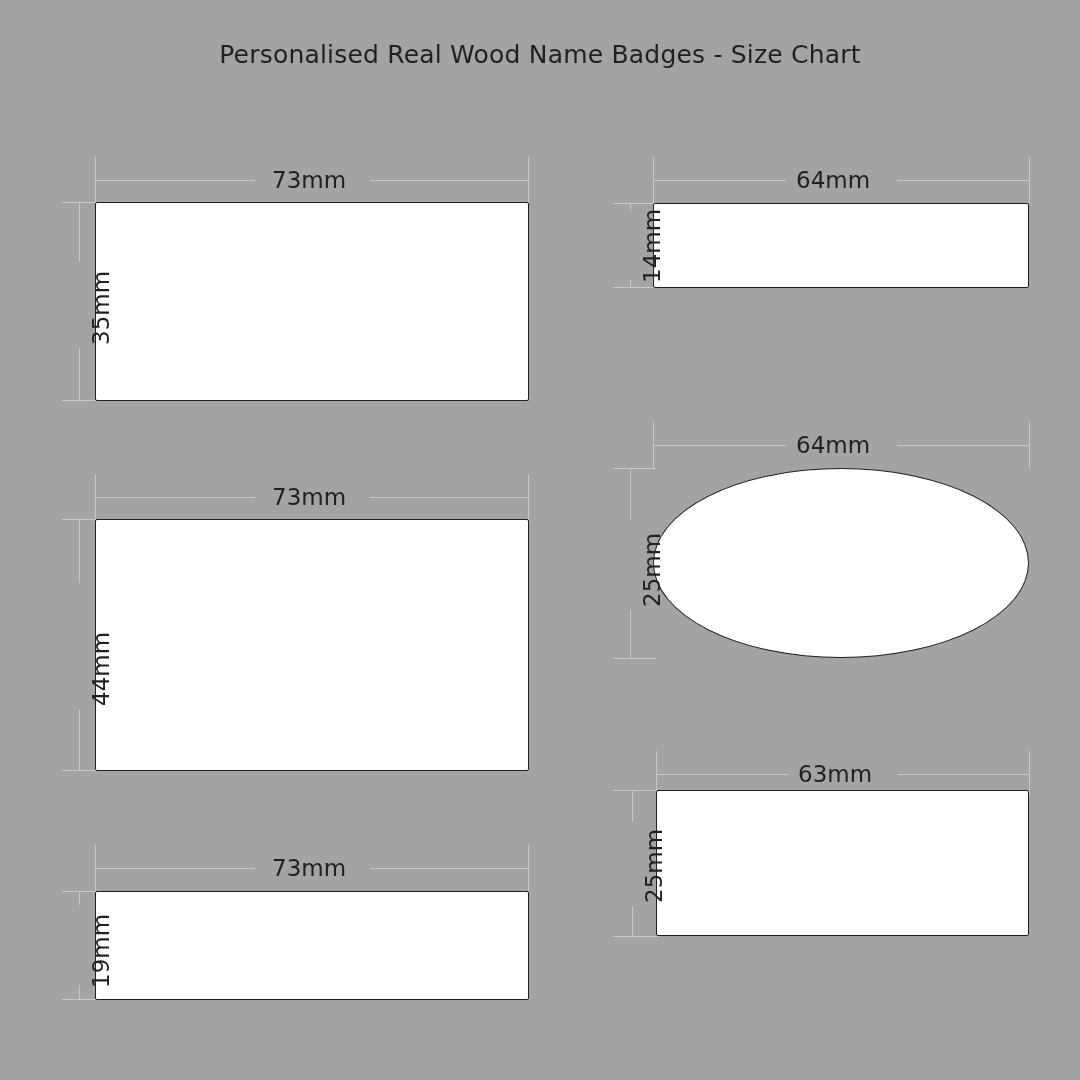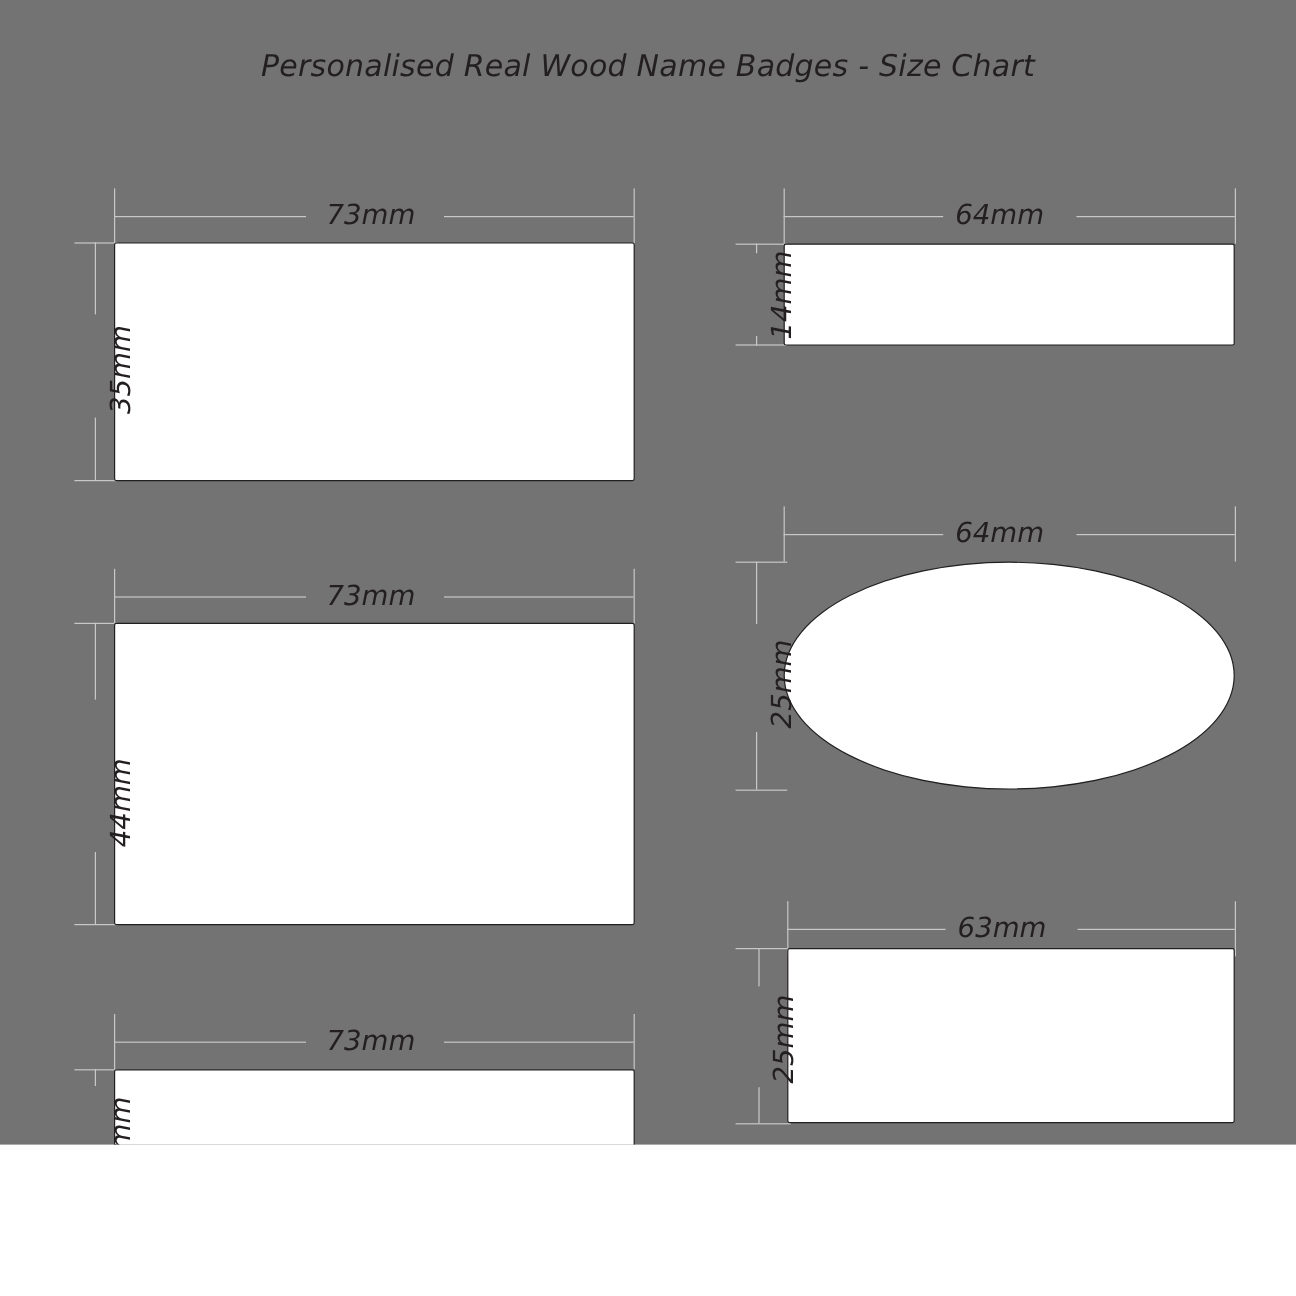--- a/index.html
+++ b/index.html
@@ -3,26 +3,25 @@
 <meta charset="utf-8">
 <style>
   html, body {
     margin: 0;
     padding: 0;
     background: #ffffff;
   }
   #page {
     position: relative;
     width: 1080px;
-    height: 954px;
-    background: #737373;
+    height: 1080px;
+    background: #a3a3a3;
     font-family: "DejaVu Sans", "Liberation Sans", sans-serif;
     color: #231f20;
     overflow: hidden;
-    font-style: italic;
   }
   .title {
     position: absolute;
     left: 0;
     top: 40px;
     width: 1080px;
     text-align: center;
     font-size: 25px;
     letter-spacing: 0.2px;
     color: #231f20;

